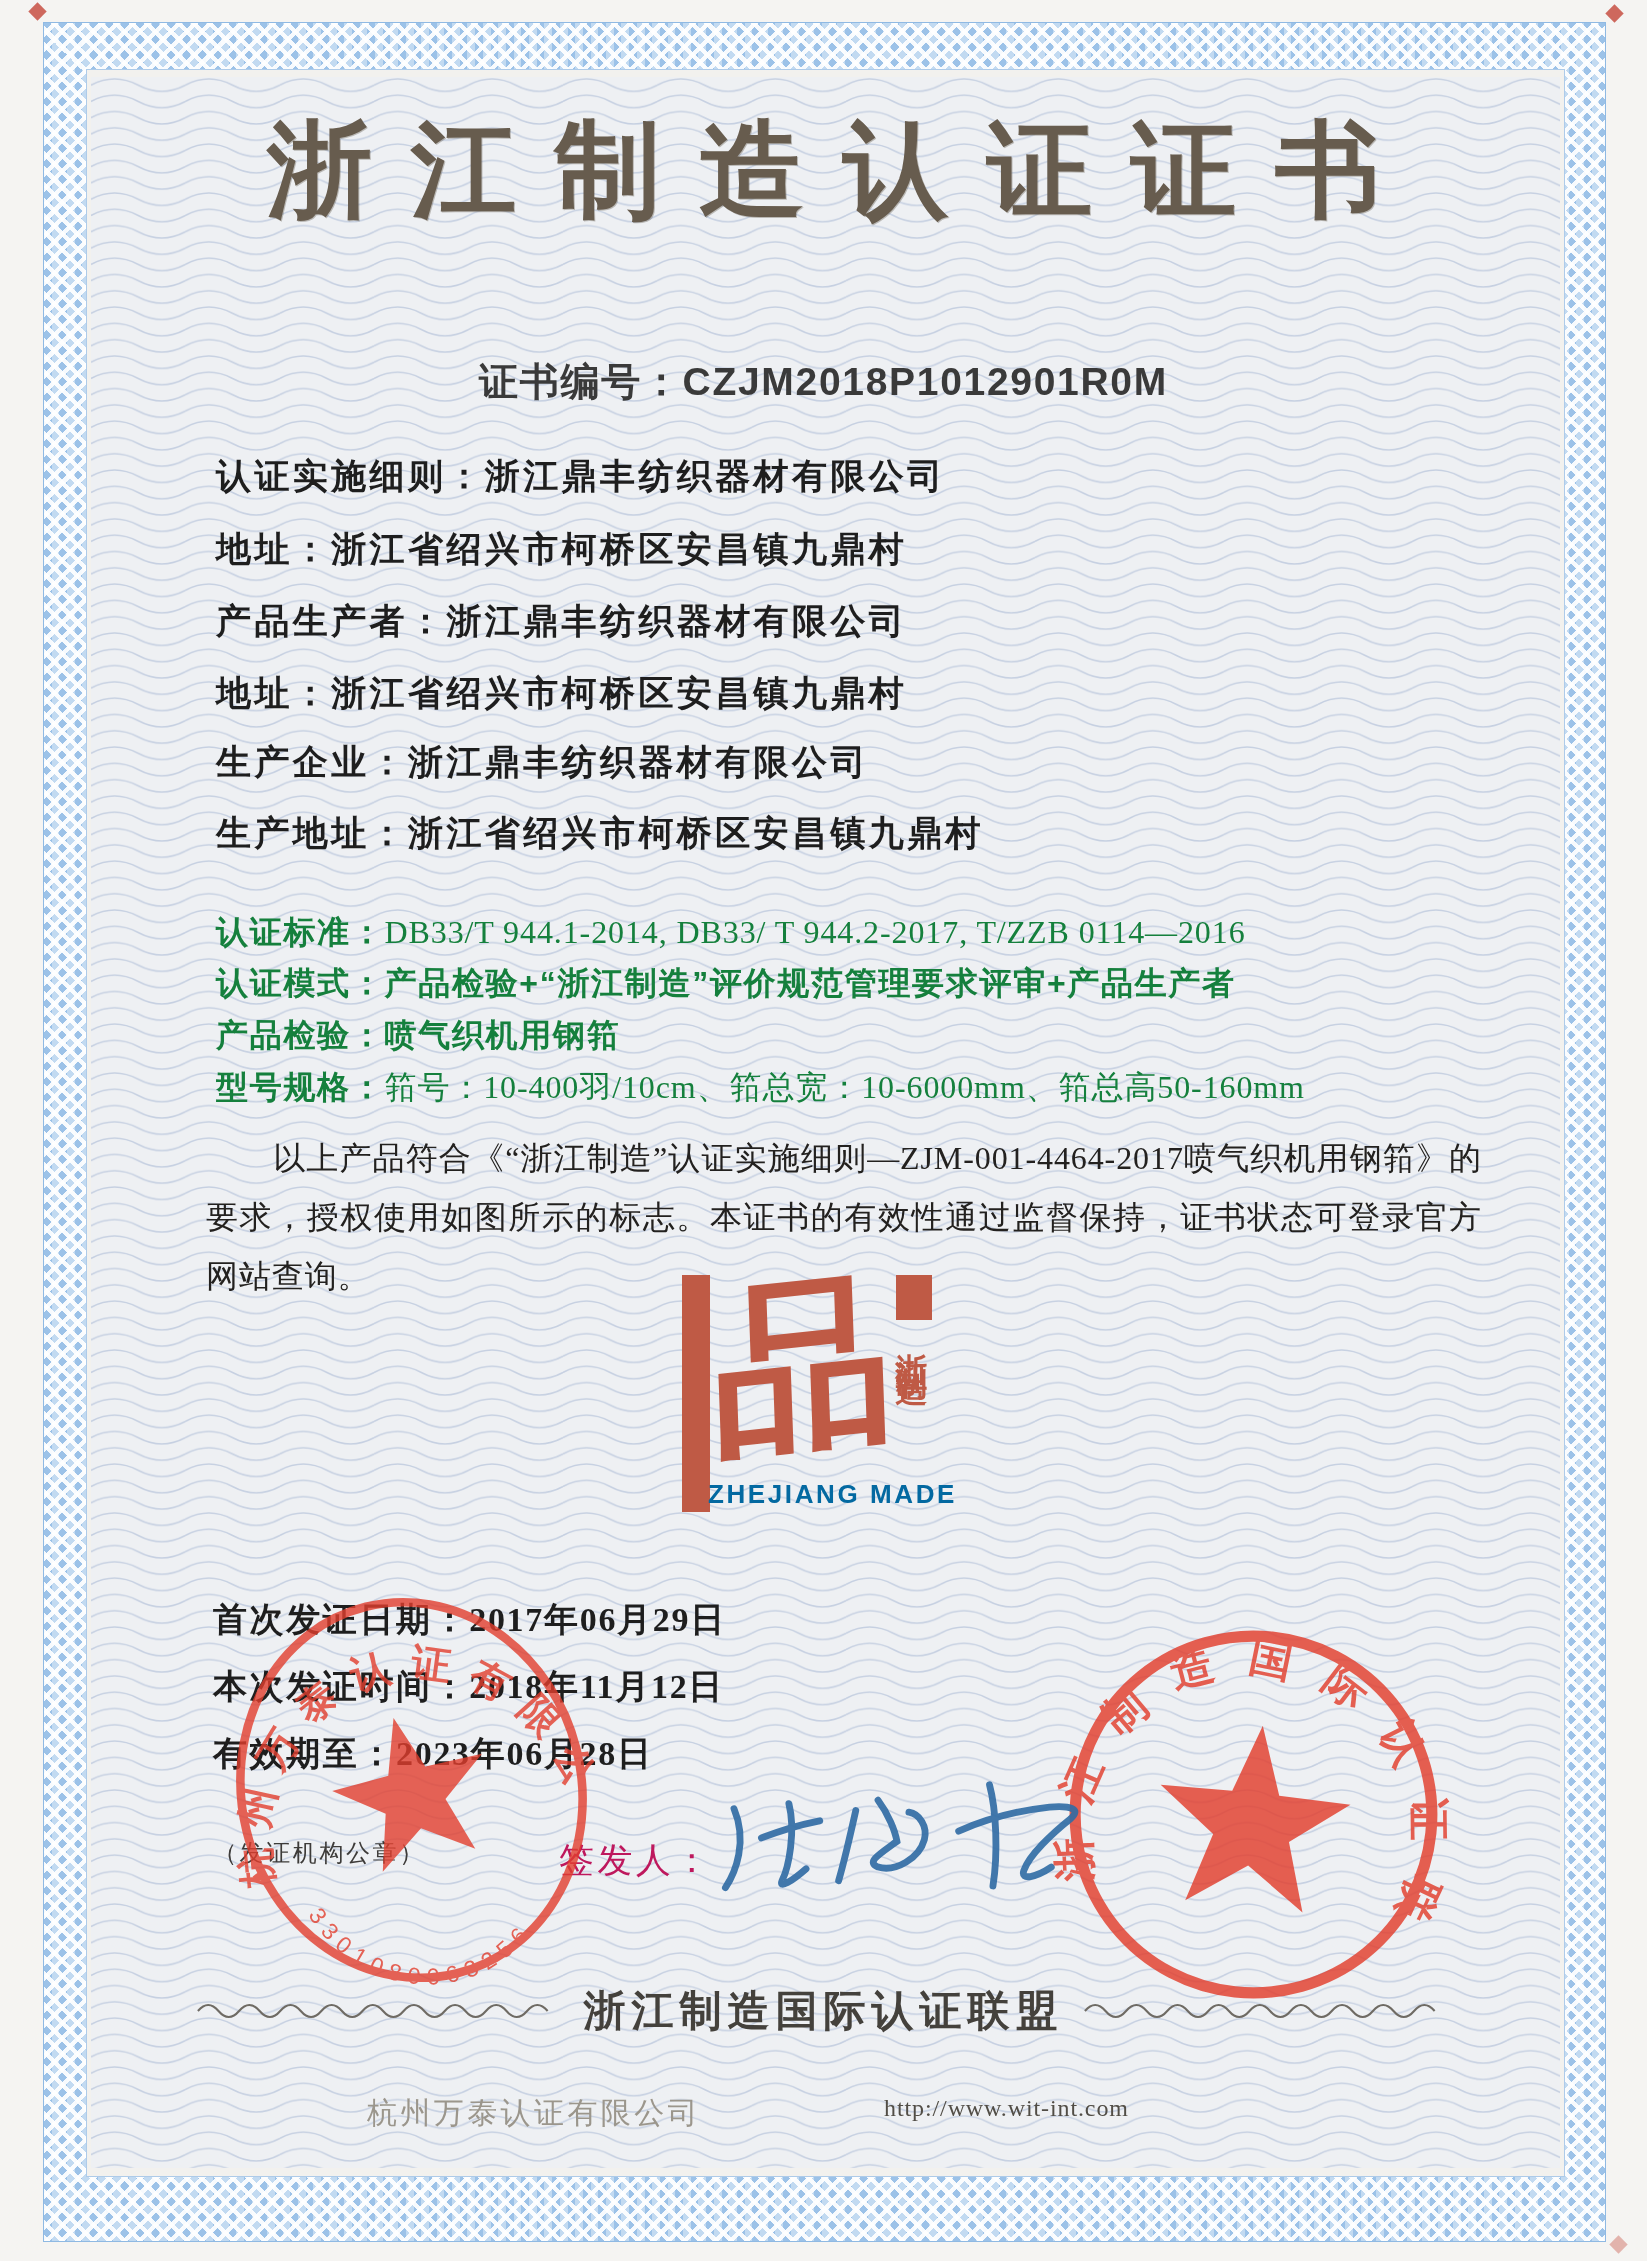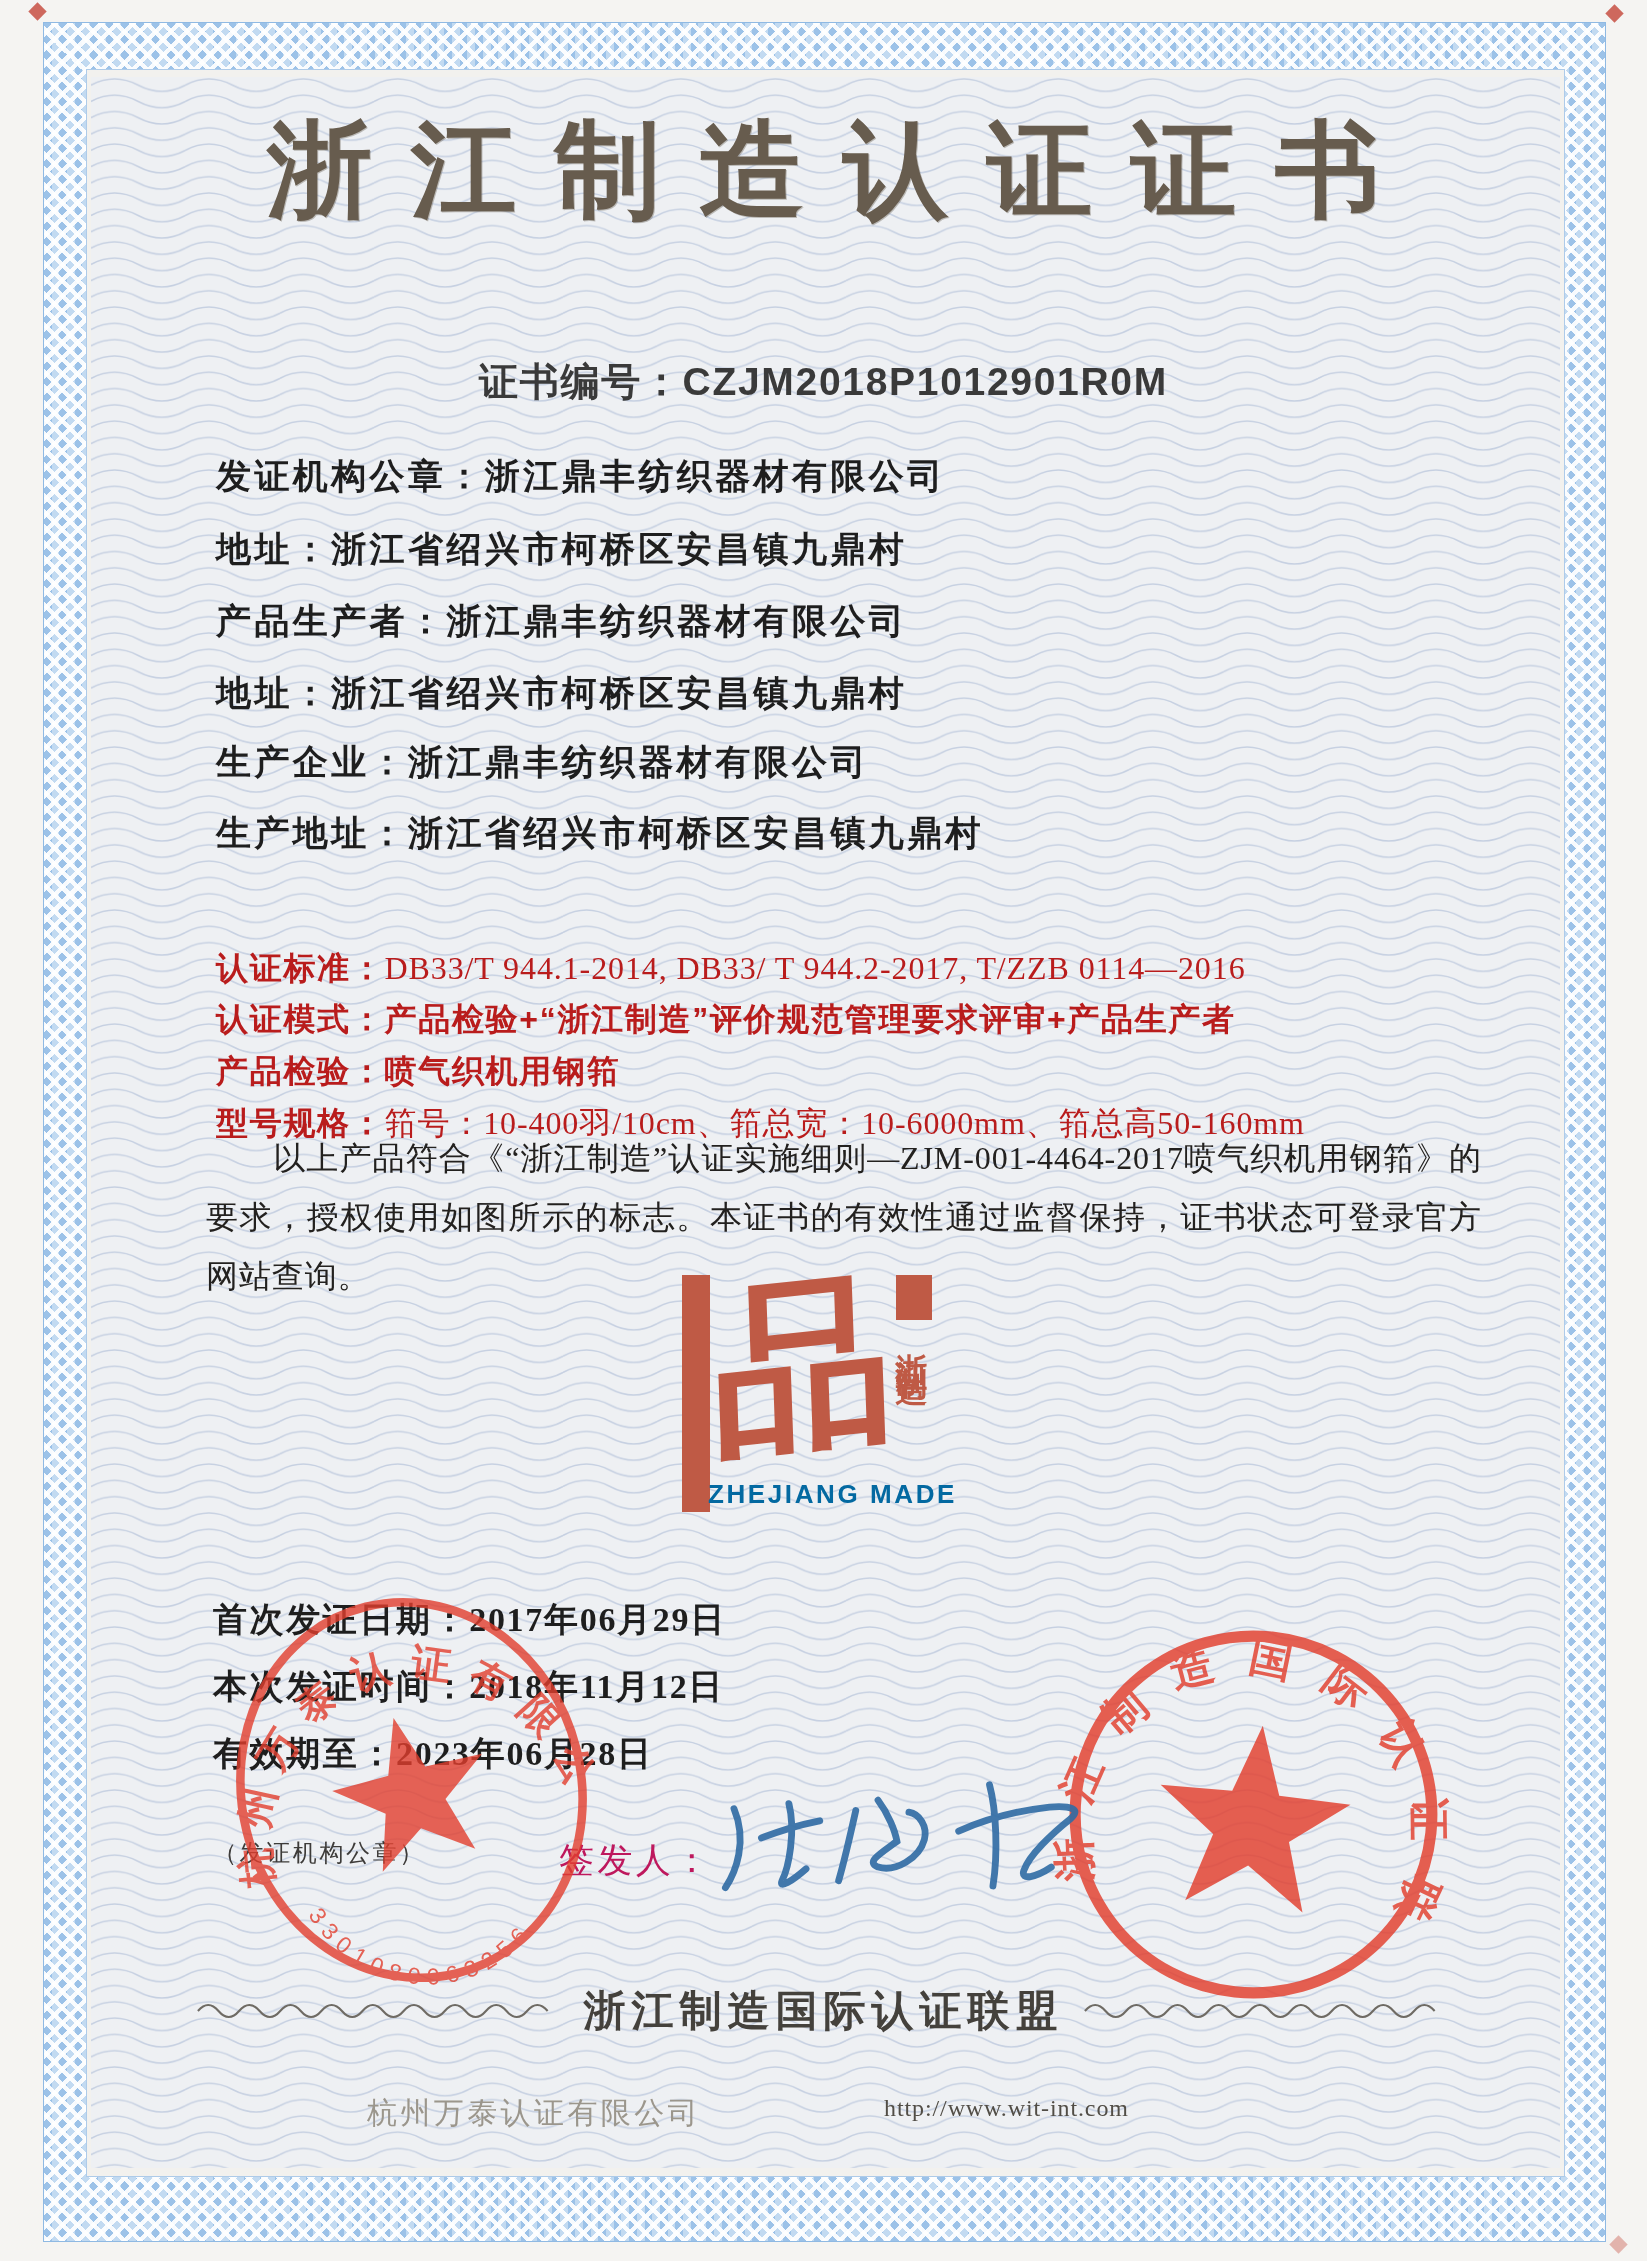--- a/index.html
+++ b/index.html
@@ -30,21 +30,21 @@
     top:101px; left:0; width:100%; text-align:center;
     font-family:"Liberation Serif", serif; font-weight:bold;
     font-size:105px; letter-spacing:39px; padding-left:39px; box-sizing:border-box;
     color:#675c4e; text-shadow:0.9px 0.9px 0 rgba(90,80,65,.35);
   }
   .certno{
     top:355px; left:0; width:100%; text-align:center;
     font-size:39px; font-weight:bold; color:#3a3a3a; letter-spacing:1.7px;
   }
   .iline{left:216px; font-size:35px; font-weight:bold; color:#1e1e1e; letter-spacing:3.4px; white-space:nowrap;}
-  .sline{left:216px; font-size:32px; color:#b91c1c; white-space:nowrap;margin-top:36px;}
+  .sline{left:216px; font-size:32px; color:#15803d; white-space:nowrap;}
   .sline .lab{font-weight:bold; letter-spacing:1.7px;}
   .val-serif{font-family:"Liberation Serif", serif; letter-spacing:0.9px;}
   .val-hei{font-weight:bold; letter-spacing:1.7px;}
   .statement{
     top:1129px; left:206px; width:1276px;
     font-family:"Liberation Serif", serif; font-size:32px; line-height:59px;
     color:#23211f; text-align:justify; text-indent:2.1em; letter-spacing:0.9px;
   }
   
   .logo{top:1275px; left:682px; width:250px; height:245px;}
@@ -102,21 +102,21 @@
       <rect width="100%" height="100%" fill="url(#wv)" opacity="0.8"></rect>
     </svg>
   </div>
 
   <div class="layer title">浙江制造认证证书</div>
 
   <div class="layer certno">
     <span>证书编号：</span><span>CZJM2018P1012901R0M</span>
   </div>
 
-  <div class="layer iline" style="top:453px"><span>发证机构公章：</span><span>浙江鼎丰纺织器材有限公司</span></div>
+  <div class="layer iline" style="top:453px"><span>认证实施细则：</span><span>浙江鼎丰纺织器材有限公司</span></div>
   <div class="layer iline" style="top:526px"><span>地址：</span><span>浙江省绍兴市柯桥区安昌镇九鼎村</span></div>
   <div class="layer iline" style="top:598px"><span>产品生产者：</span><span>浙江鼎丰纺织器材有限公司</span></div>
   <div class="layer iline" style="top:670px"><span>地址：</span><span>浙江省绍兴市柯桥区安昌镇九鼎村</span></div>
   <div class="layer iline" style="top:739px"><span>生产企业：</span><span>浙江鼎丰纺织器材有限公司</span></div>
   <div class="layer iline" style="top:810px"><span>生产地址：</span><span>浙江省绍兴市柯桥区安昌镇九鼎村</span></div>
 
   <div class="layer sline" style="top:911px"><span class="lab">认证标准：</span><span class="val-serif">DB33/T 944.1-2014, DB33/ T 944.2-2017, T/ZZB 0114—2016</span></div>
   <div class="layer sline" style="top:962px"><span class="lab">认证模式：</span><span class="val-hei">产品检验+“浙江制造”评价规范管理要求评审+产品生产者</span></div>
   <div class="layer sline" style="top:1014px"><span class="lab">产品检验：</span><span class="val-hei">喷气织机用钢筘</span></div>
   <div class="layer sline" style="top:1066px"><span class="lab">型号规格：</span><span class="val-serif">筘号：10-400羽/10cm、筘总宽：10-6000mm、筘总高50-160mm</span></div>

